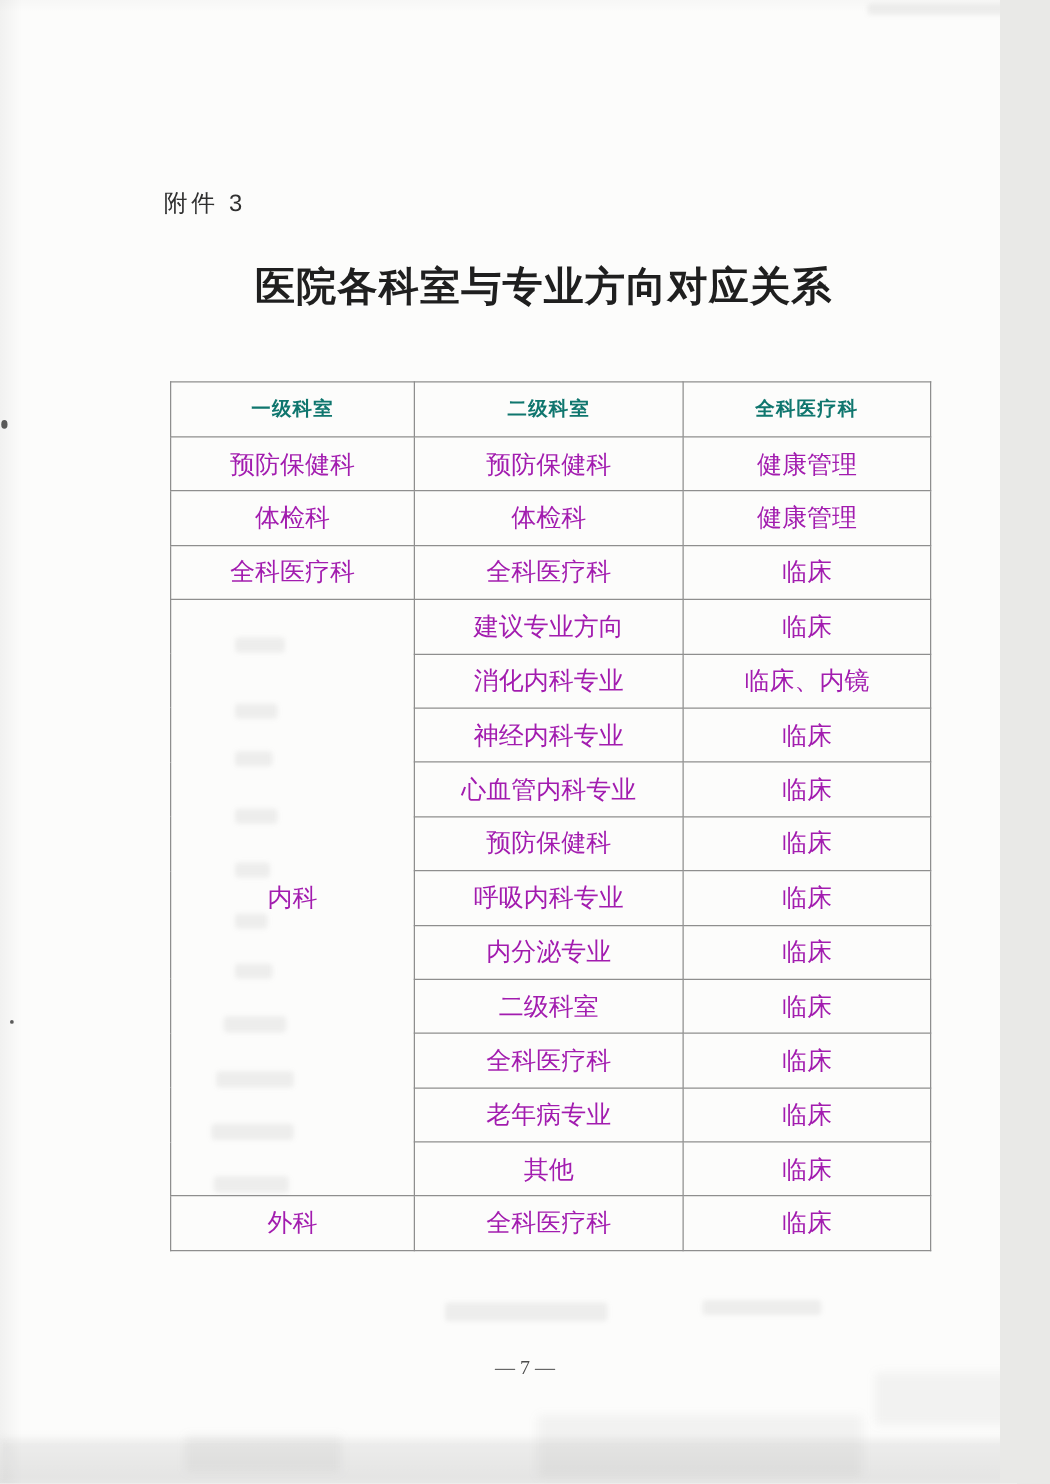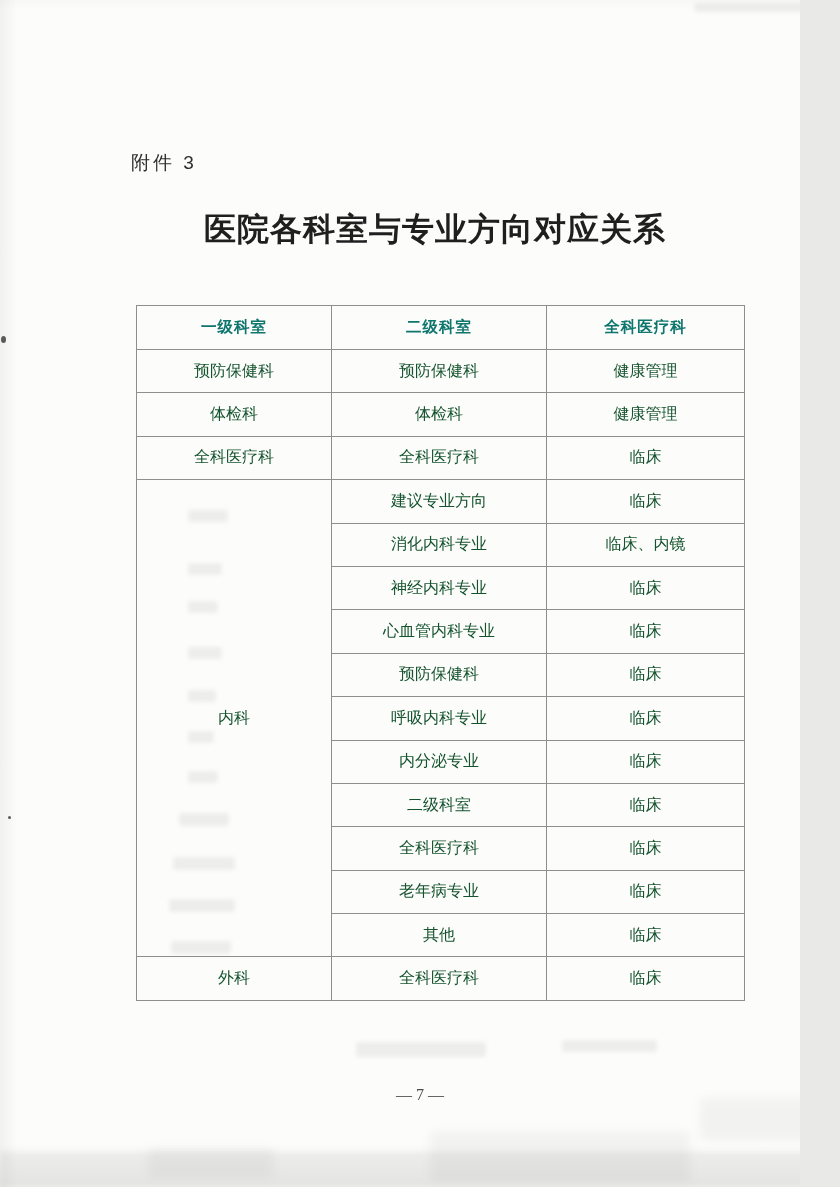--- a/index.html
+++ b/index.html
@@ -54,22 +54,22 @@
     top: 305px;
     width: 608px;
     border-collapse: collapse;
     table-layout: fixed;
   }
   .dept-table th, .dept-table td {
     border: 1px solid #8e8e8e;
     text-align: center;
     vertical-align: middle;
     padding: 0;
-    font-size: 16px;
-    color: #14532d;
+    font-size: 20px;
+    color: #a21caf;
   }
   .dept-table thead tr { height: 44px; }
   .dept-table tbody tr { height: 43.4px; }
   .dept-table th {
     font-size: 15.5px;
     font-weight: bold;
     color: #0f766e;
     letter-spacing: 1px;
   }
 

